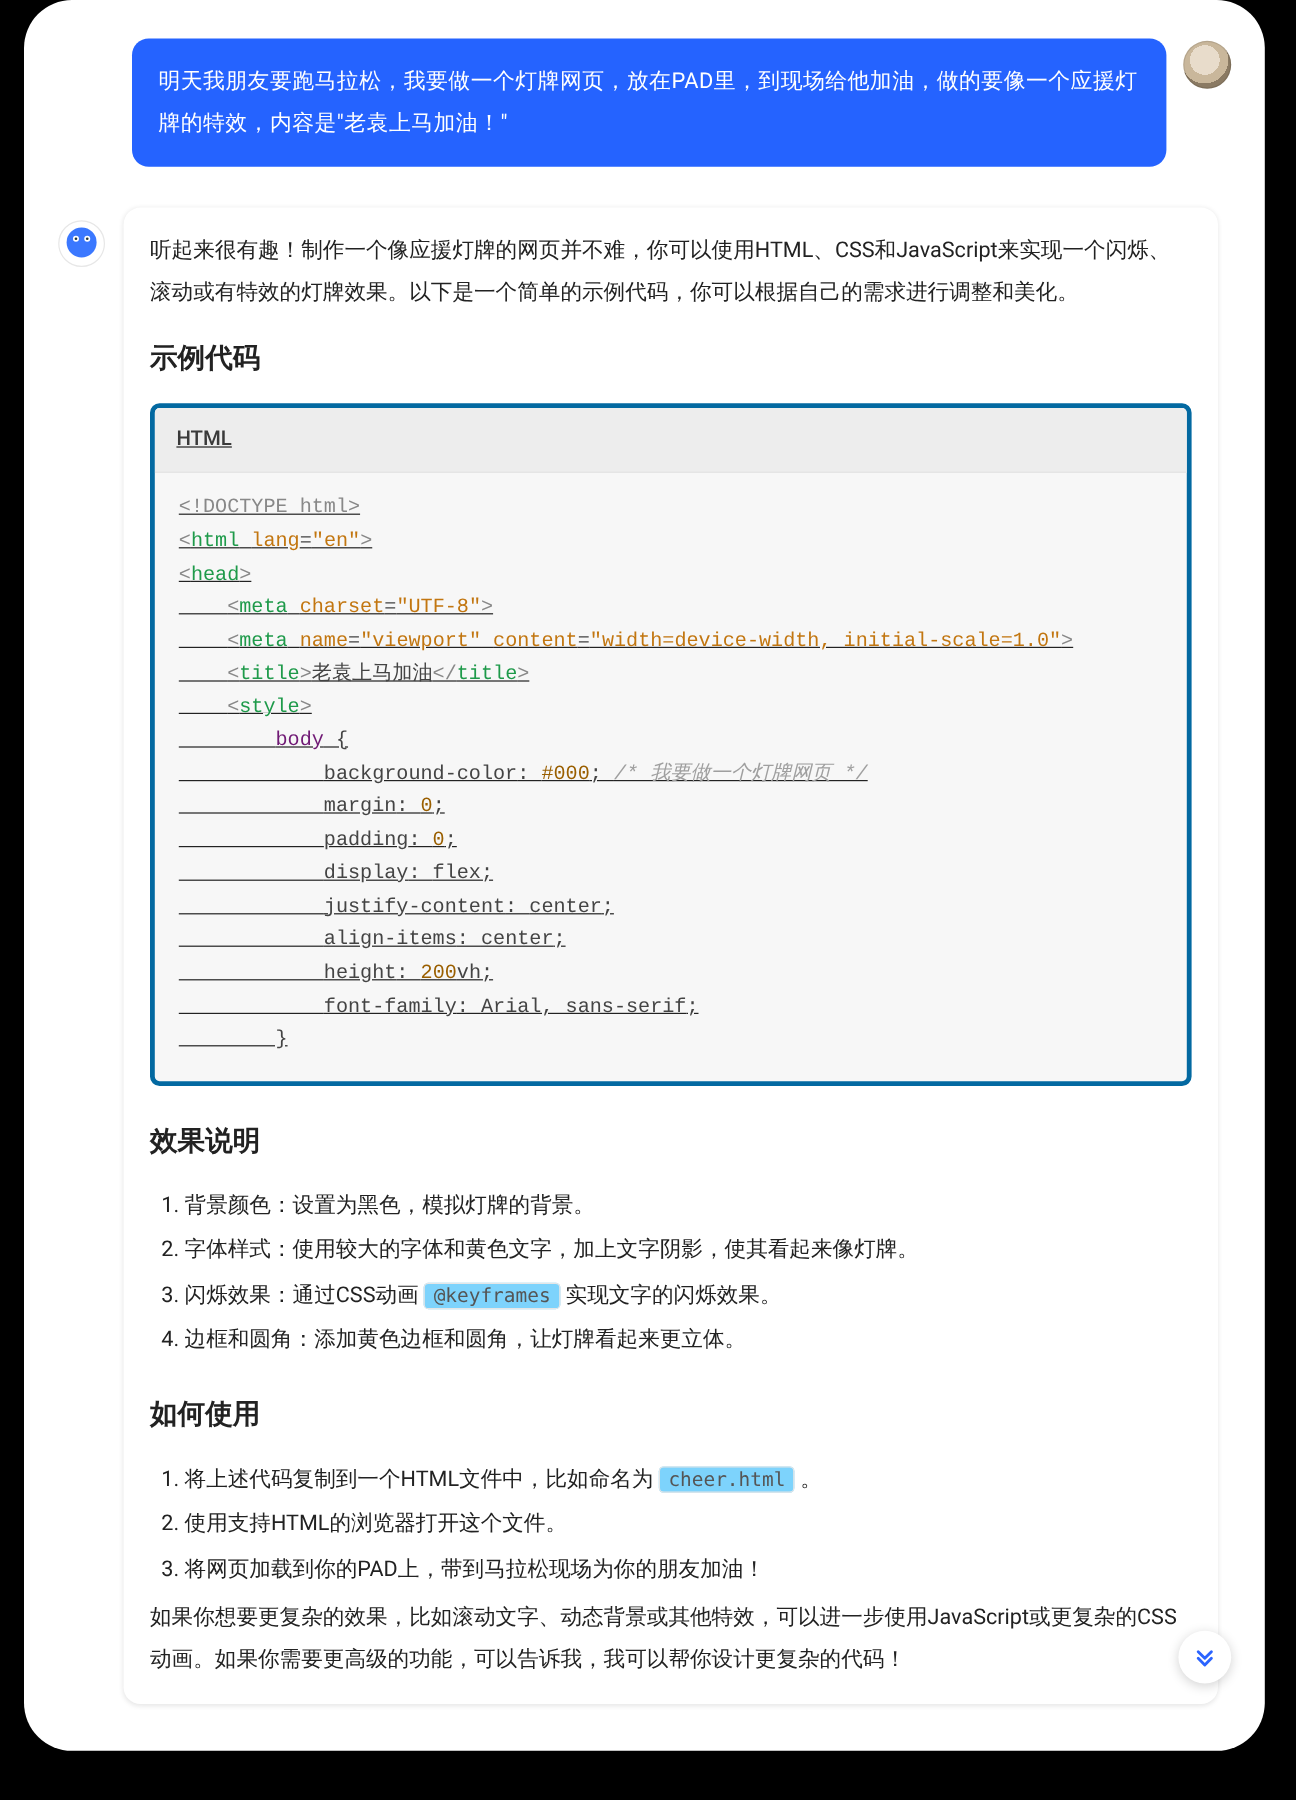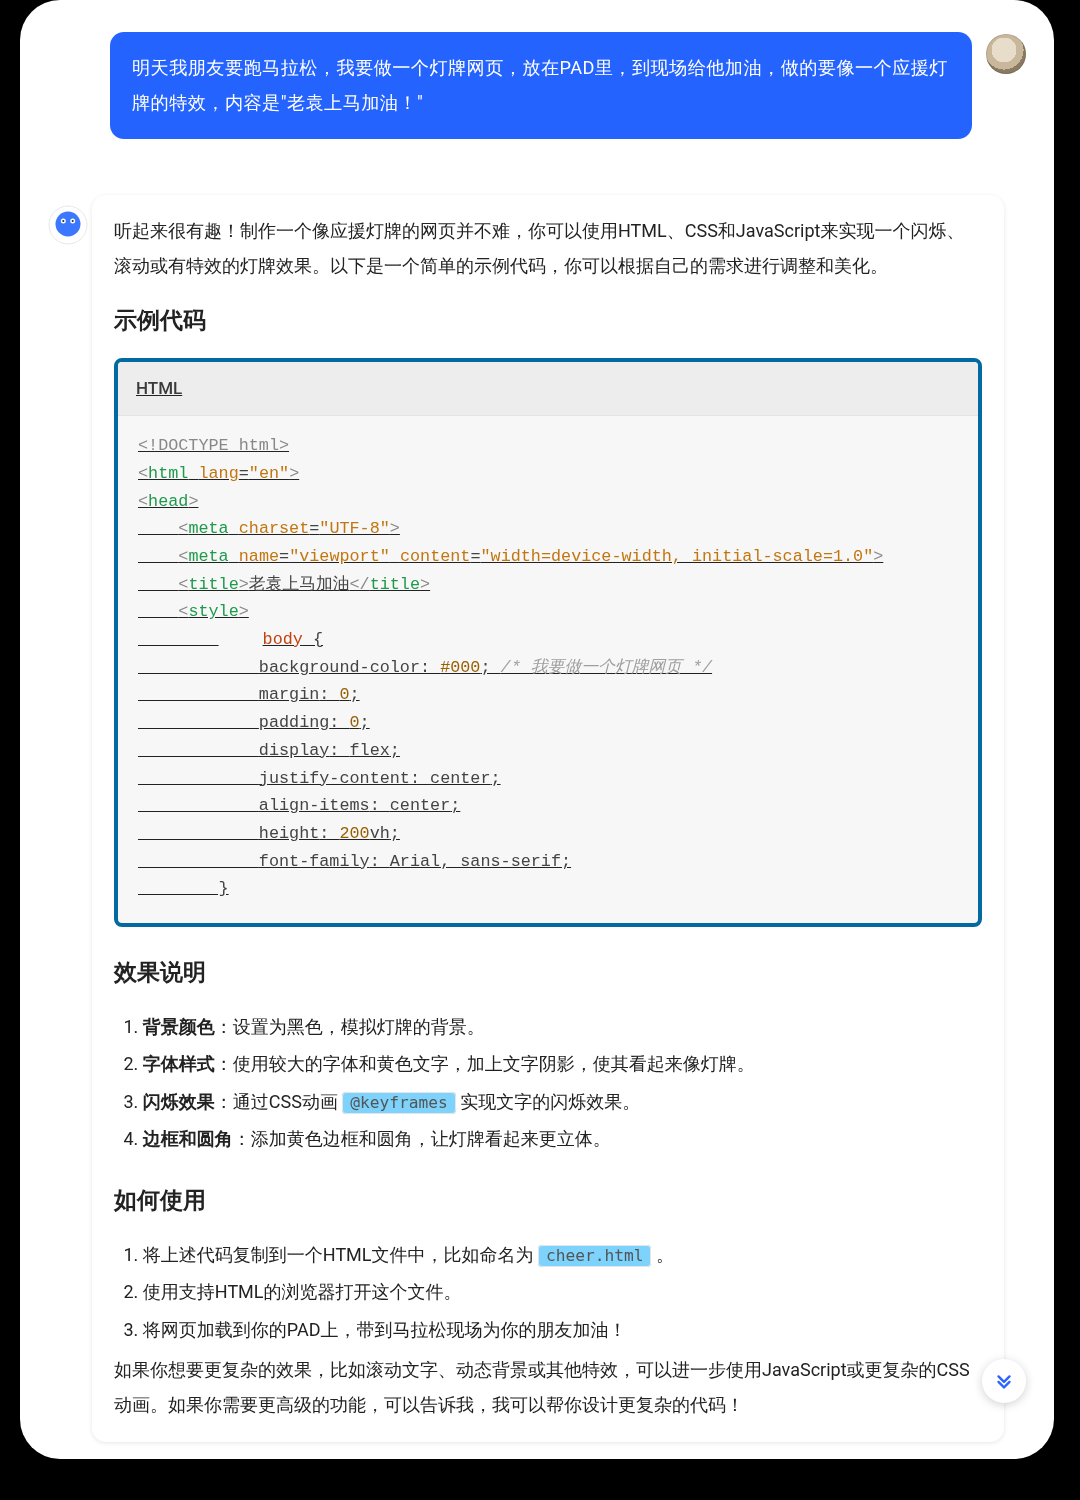--- a/index.html
+++ b/index.html
@@ -21,21 +21,21 @@
   }
   .chat {
     padding: 20px 28px 10px 28px;
   }
   
   .user-row {
     display: flex;
     justify-content: flex-end;
     align-items: flex-start;
     gap: 14px;
-    margin-bottom: 56px;
+    margin-bottom: 34px;
     margin-top: 12px;
   }
   .user-bubble {
     background: #2563ff;
     color: #fff;
     border-radius: 14px;
     padding: 18px 22px;
     max-width: 862px;
     font-size: 18.2px;
     line-height: 1.95;
@@ -46,21 +46,21 @@
     border-radius: 50%;
     background: radial-gradient(circle at 45% 40%, #e8dccb 0 38%, #c9b79b 38% 60%, #8a7a63 60% 100%);
     box-shadow: inset 0 0 0 1px rgba(0,0,0,.1);
     flex-shrink: 0;
     margin-top: 2px;
   }
   
   .asst-row {
     display: flex;
     align-items: flex-start;
-    gap: 4px;
+    gap: 15px;
   }
   .asst-avatar {
     width: 40px; height: 40px;
     border-radius: 50%;
     background: #fff;
     position: relative;
     flex-shrink: 0;
     margin-top: 10px;
   }
   .asst-avatar svg { width: 40px; height: 40px; }
@@ -104,36 +104,36 @@
     font-family: "SFMono-Regular", Consolas, "Liberation Mono", Menlo, monospace;
     font-size: 16.8px;
     line-height: 1.65;
     color: #444;
     white-space: pre;
   }
   .tok-dt  { color: #888; }       
   .tok-tag { color: #1e9a4a; }    
   .tok-attr{ color: #c27610; }    
   .tok-str { color: #c27610; }    
-  .tok-sel { color: #c2410c; margin-left: 44px; }    
+  .tok-sel { color: #701a75; }    
   .tok-prop{ color: #444; }
   .tok-num { color: #9a5f00; }
   .tok-cmt { color: #9f9f9f; font-style: italic; }
   .tok-ang { color: #888; }
   
   ol.effect-list {
     padding-left: 1.6em;
     margin: 8px 0 6px 0;
   }
   ol.effect-list li {
     margin: 4px 0;
     line-height: 1.85;
     font-size: 18px;
   }
-  ol.effect-list li b { font-weight: 700; }
+  ol.effect-list li b { font-weight: 400; }
   code.inline {
     background: #7dd3fc;
     border: 1px solid #e6e6e6;
     border-radius: 4px;
     padding: 0 7px 1px 7px;
     font-family: "SFMono-Regular", Consolas, Menlo, monospace;
     font-size: 16.2px;
     color: #555;
   }
   

